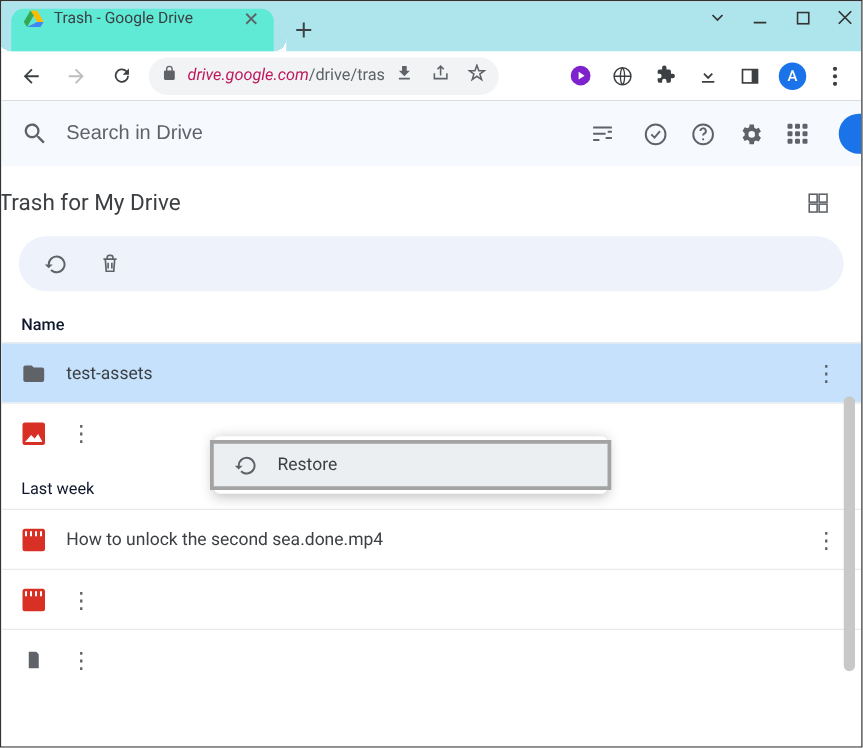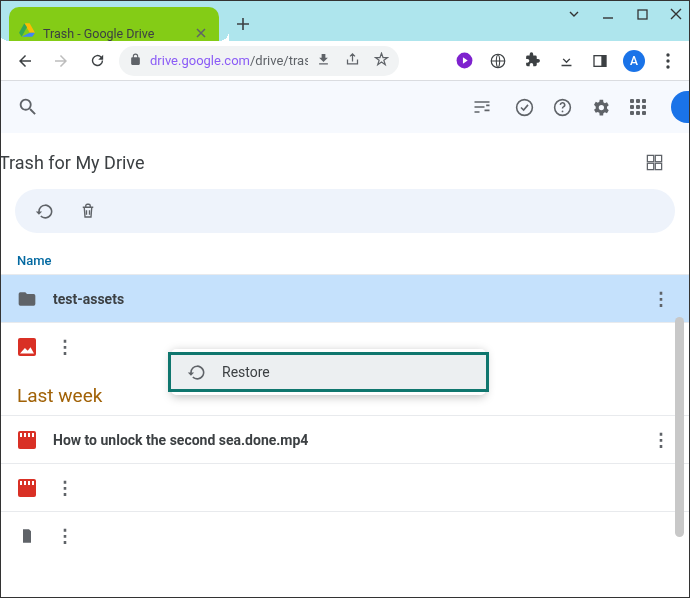--- a/index.html
+++ b/index.html
@@ -1,38 +1,38 @@
 <!DOCTYPE html>
 <html><head>
 <meta charset="utf-8">
 <style>
   * { box-sizing: border-box; margin: 0; padding: 0; }
   body { font-family: 'Segoe UI', Roboto, Arial, sans-serif; font-size: 14px; color: #202124; background: #fff; width: 690px; height: 598px; overflow: hidden; border: 1px solid #333; position: relative; }
 
   
   .titlebar { background: #aee5ed; height: 40px; display: flex; align-items: flex-end; position: relative; }
-  .tab { background: #84cc16; border-radius: 10px 10px 0 0; height: 34px; display: flex; align-items: flex-end; padding: 0 10px; margin-left: 8px; gap: 8px; min-width: 210px; position: relative; }
+  .tab { background: #5eead4; border-radius: 10px 10px 0 0; height: 34px; display: flex; align-items: flex-start; padding: 0 10px; margin-left: 8px; gap: 8px; min-width: 210px; position: relative; }
   .tab:before, .tab:after { content:""; position:absolute; bottom:0; width:10px; height:10px; background:radial-gradient(circle at 0 0, transparent 10px, #fff 10px); }
   .tab:before { left:-10px; transform:scaleX(-1); }
   .tab:after { right:-10px; }
   .drive-logo { width:16px; height:16px; }
   .tab-title { font-size: 12.5px; color:#3c4043; flex:1; white-space:nowrap; overflow:hidden; text-overflow:ellipsis; }
   .tab-close { width:16px; height:16px; display:flex; align-items:center; justify-content:center; color:#5f6368; }
   .newtab { width:28px; height:28px; display:flex; align-items:center; justify-content:center; color:#3c4043; margin-left:10px; margin-bottom:3px; }
   .win-controls { position:absolute; right:6px; top:6px; display:flex; gap:20px; color:#333; }
   .win-controls span { width:14px; height:14px; display:flex; align-items:center; justify-content:center; }
 
   
   .toolbar { height: 40px; display:flex; align-items:center; padding: 0 10px; gap: 8px; border-bottom: 1px solid #dadce0; background:#fff; }
   .nav-btn { width:28px; height:28px; display:flex; align-items:center; justify-content:center; color:#3c4043; border-radius:50%; }
   .nav-btn.disabled { color:#bdbdbd; }
   .omnibox { flex:1; max-width: 280px; background:#f1f3f4; border-radius:16px; height:30px; display:flex; align-items:center; padding:0 10px; gap:8px; color:#5f6368; font-size:13px; }
   .omnibox .lock { color:#5f6368; }
   .omnibox .url { flex:1; white-space:nowrap; overflow:hidden; }
-  .omnibox .url .domain { color:#8b5cf6; }
+  .omnibox .url .domain { color:#be185d;font-style:italic; }
   .tool-icons { display:flex; align-items:center; gap:12px; margin-left:auto; }
   .tool-icon { width:22px; height:22px; display:flex; align-items:center; justify-content:center; color:#3c4043; }
   .avatar { width:22px; height:22px; border-radius:50%; background:#1a73e8; color:#fff; display:flex; align-items:center; justify-content:center; font-size:12px; font-weight:500; }
   .purple-play { color:#7e22ce; }
 
   
   .drive-top { background:#f6f9fe; padding: 10px 16px; display:flex; align-items:center; }
   .search-wrap { flex:1; display:flex; align-items:center; gap:14px; color:#5f6368; }
   .search-wrap input { border:none; background:transparent; font-size:16px; color:#5f6368; outline:none; flex:1; }
   .search-wrap input::placeholder { color:#5f6368; }
@@ -43,42 +43,42 @@
   .profile-edge { width:18px; height:32px; background:#1a73e8; border-radius:16px 0 0 16px; margin-left:6px; margin-right:-16px; }
 
   
   .main { position:relative; background:#fff; padding: 0 0 0 0; height: calc(598px - 40px - 40px - 52px); overflow:hidden; }
   .page-head { display:flex; align-items:center; justify-content:space-between; padding: 18px 24px 6px 0; }
   .page-title { font-size:18px; color:#3c4043; margin-left:-2px; }
   .grid-toggle { color:#5f6368; }
 
   .action-pill { margin: 10px 14px 14px 14px; background:#eef3fb; border-radius:24px; height:44px; display:flex; align-items:center; gap:22px; padding:0 18px; color:#444; }
 
-  .col-head { font-size:13px; font-weight:500; color:#0369a1; padding:6px 16px; }
+  .col-head { font-size:13px; font-weight:500; color:#0f172a; padding:6px 16px; }
 
   .file-list { position:relative; }
-  .row { display:flex; align-items:center; height:48px; padding:0 16px; gap:16px; border-top:1px solid #e8eaed; position:relative;font-weight:bold; }
+  .row { display:flex; align-items:center; height:48px; padding:0 16px; gap:16px; border-top:1px solid #e8eaed; position:relative; }
   .row.selected { background:#c5e1fc; }
   .row .name { flex:1; font-size:14px; color:#3c4043; white-space:nowrap; overflow:hidden; text-overflow:ellipsis; }
   .row .more { color:#5f6368; width:24px; text-align:center; font-size:18px; }
   .icon-box { width:20px; height:20px; display:flex; align-items:center; justify-content:center; }
   .folder-icon { fill:#5f6368; }
   .img-icon { width:18px; height:18px; background:#d93025; border-radius:2px; position:relative; }
   .img-icon:after { content:""; position:absolute; bottom:2px; left:2px; right:2px; height:7px; background:#fff; clip-path: polygon(0 100%, 35% 20%, 55% 60%, 75% 10%, 100% 100%); }
   .vid-icon { width:18px; height:18px; background:#d93025; border-radius:2px; position:relative; }
   .vid-icon:before { content:""; position:absolute; top:2px; left:2px; right:2px; height:4px; background:repeating-linear-gradient(90deg,#fff 0 2px, #d93025 2px 4px); }
   .zip-icon { color:#5f6368; }
   .shared-icon { color:#5f6368; font-size:13px; margin-left:4px; }
 
-  .section-label { font-size:19px; color:#a16207; padding:14px 16px 8px; }
+  .section-label { font-size:13px; color:#0f172a; padding:14px 16px 8px; }
 
   
   .context-menu { position:absolute; left:170px; top:216px; width:315px; background:#fff; border-radius:5px; box-shadow:0 2px 10px rgba(0,0,0,0.25); z-index:10; padding:6px 0; }
   .menu-item { display:flex; align-items:center; gap:16px; height:40px; padding:0 18px; font-size:14px; color:#3c4043; }
-  .menu-item.highlighted { background:#eceff1; border:3px solid #0f766e; margin:-3px; padding:0 15px; position:relative; z-index:2; }
+  .menu-item.highlighted { background:#eceff1; border:3px solid #a3a3a3; margin:-3px; padding:0 15px; position:relative; z-index:2; }
   .menu-icon { width:20px; height:20px; display:flex; align-items:center; justify-content:center; color:#5f6368; }
 
   
   .vscroll { position:absolute; right:3px; top:184px; bottom:20px; width:13px; background:transparent; }
   .vscroll .thumb { position:absolute; left:2px; right:2px; top:0; height:220px; background:#c8c8c8; border-radius:5px; }
 
 </style>
 </head>
 <body>
 
@@ -204,20 +204,21 @@
         </svg>
     </span>
   </div>
 </div>
 
 <div class="drive-top">
   <div class="search-wrap">
     <svg width="22" height="22" viewBox="0 0 24 24">
         <path fill="#5f6368" d="M15.5 14h-.8l-.3-.3a6.5 6.5 0 1 0-.7.7l.3.3v.8l5 5 1.5-1.5zm-6 0a4.5 4.5 0 1 1 0-9 4.5 4.5 0 0 1 0 9z"></path>
       </svg>
+    <input placeholder="Search in Drive" style="">
   </div>
   <span class="tune tool-icon">
     <svg width="20" height="20" viewBox="0 0 24 24">
         <path fill="#5f6368" d="M3 17h6v2H3zm0-6h12v2H3zm0-6h18v2H3zm18 10v2h-6v-2zm-4-4h4v-2h-4z"></path>
       </svg>
   </span>
   <div class="header-icons">
     <span class="tool-icon">
       <svg width="21" height="21" viewBox="0 0 24 24">
           <circle cx="12" cy="12" r="9" fill="none" stroke="#5f6368" stroke-width="1.8"></circle>

